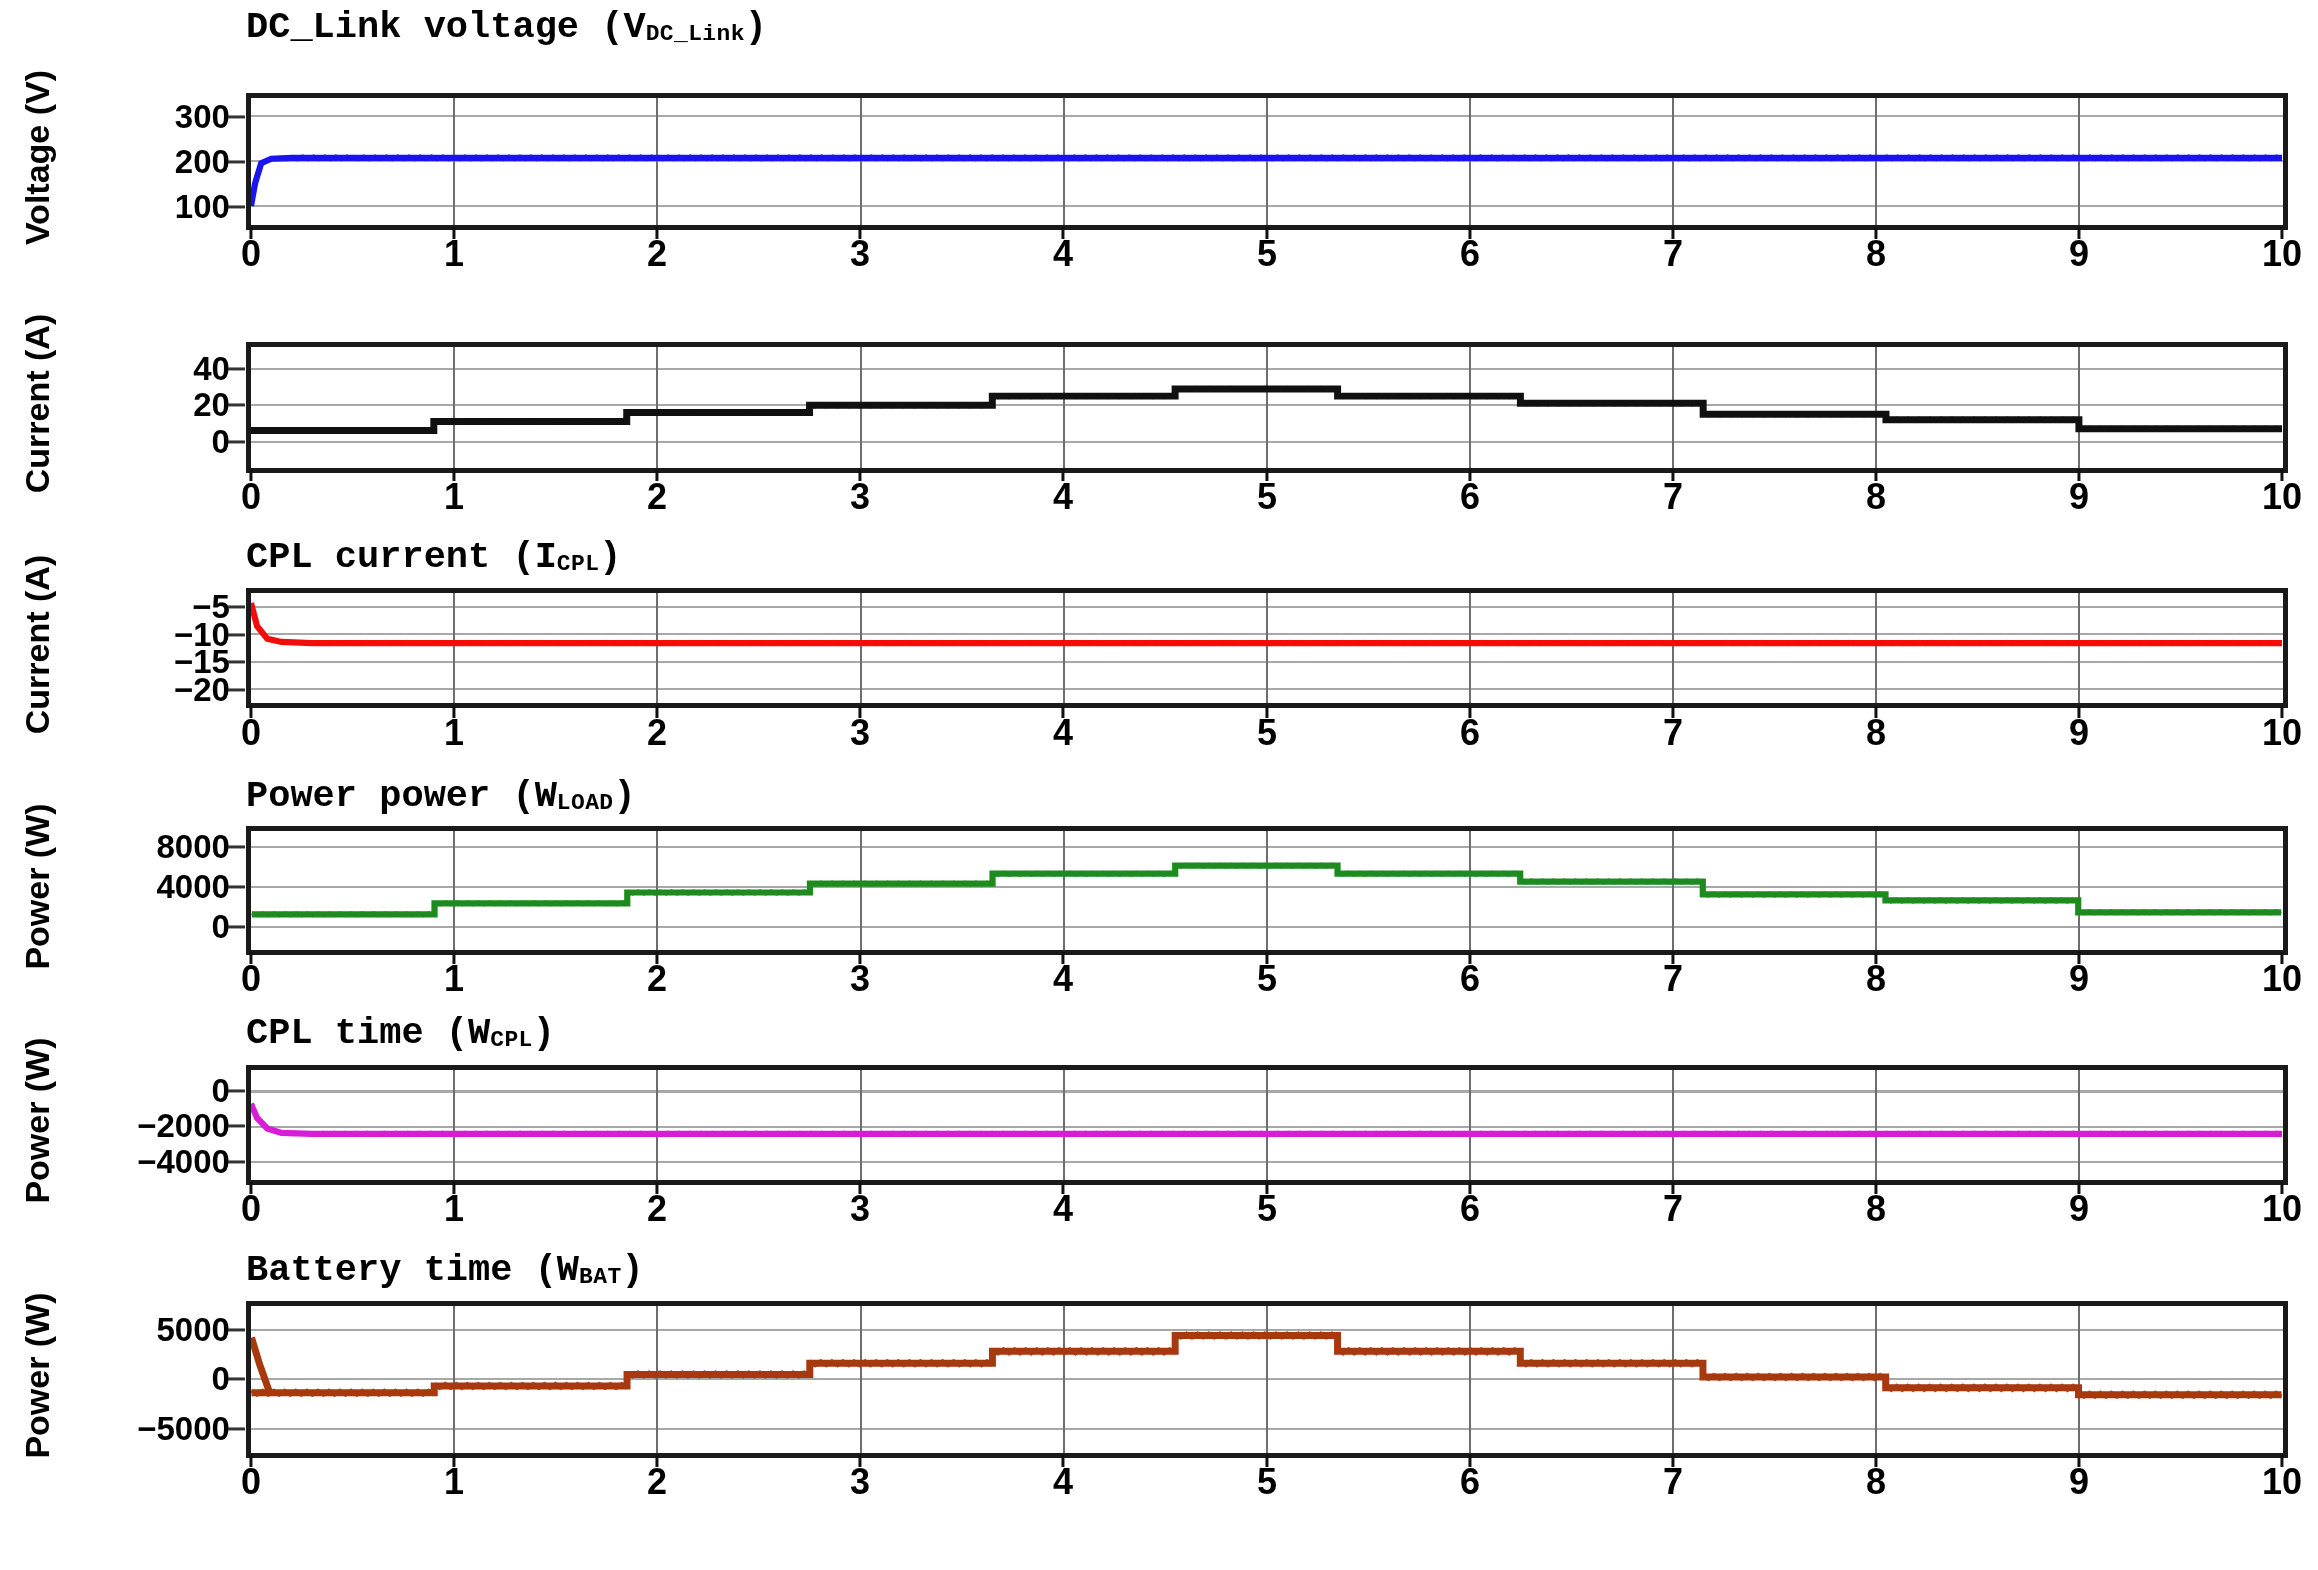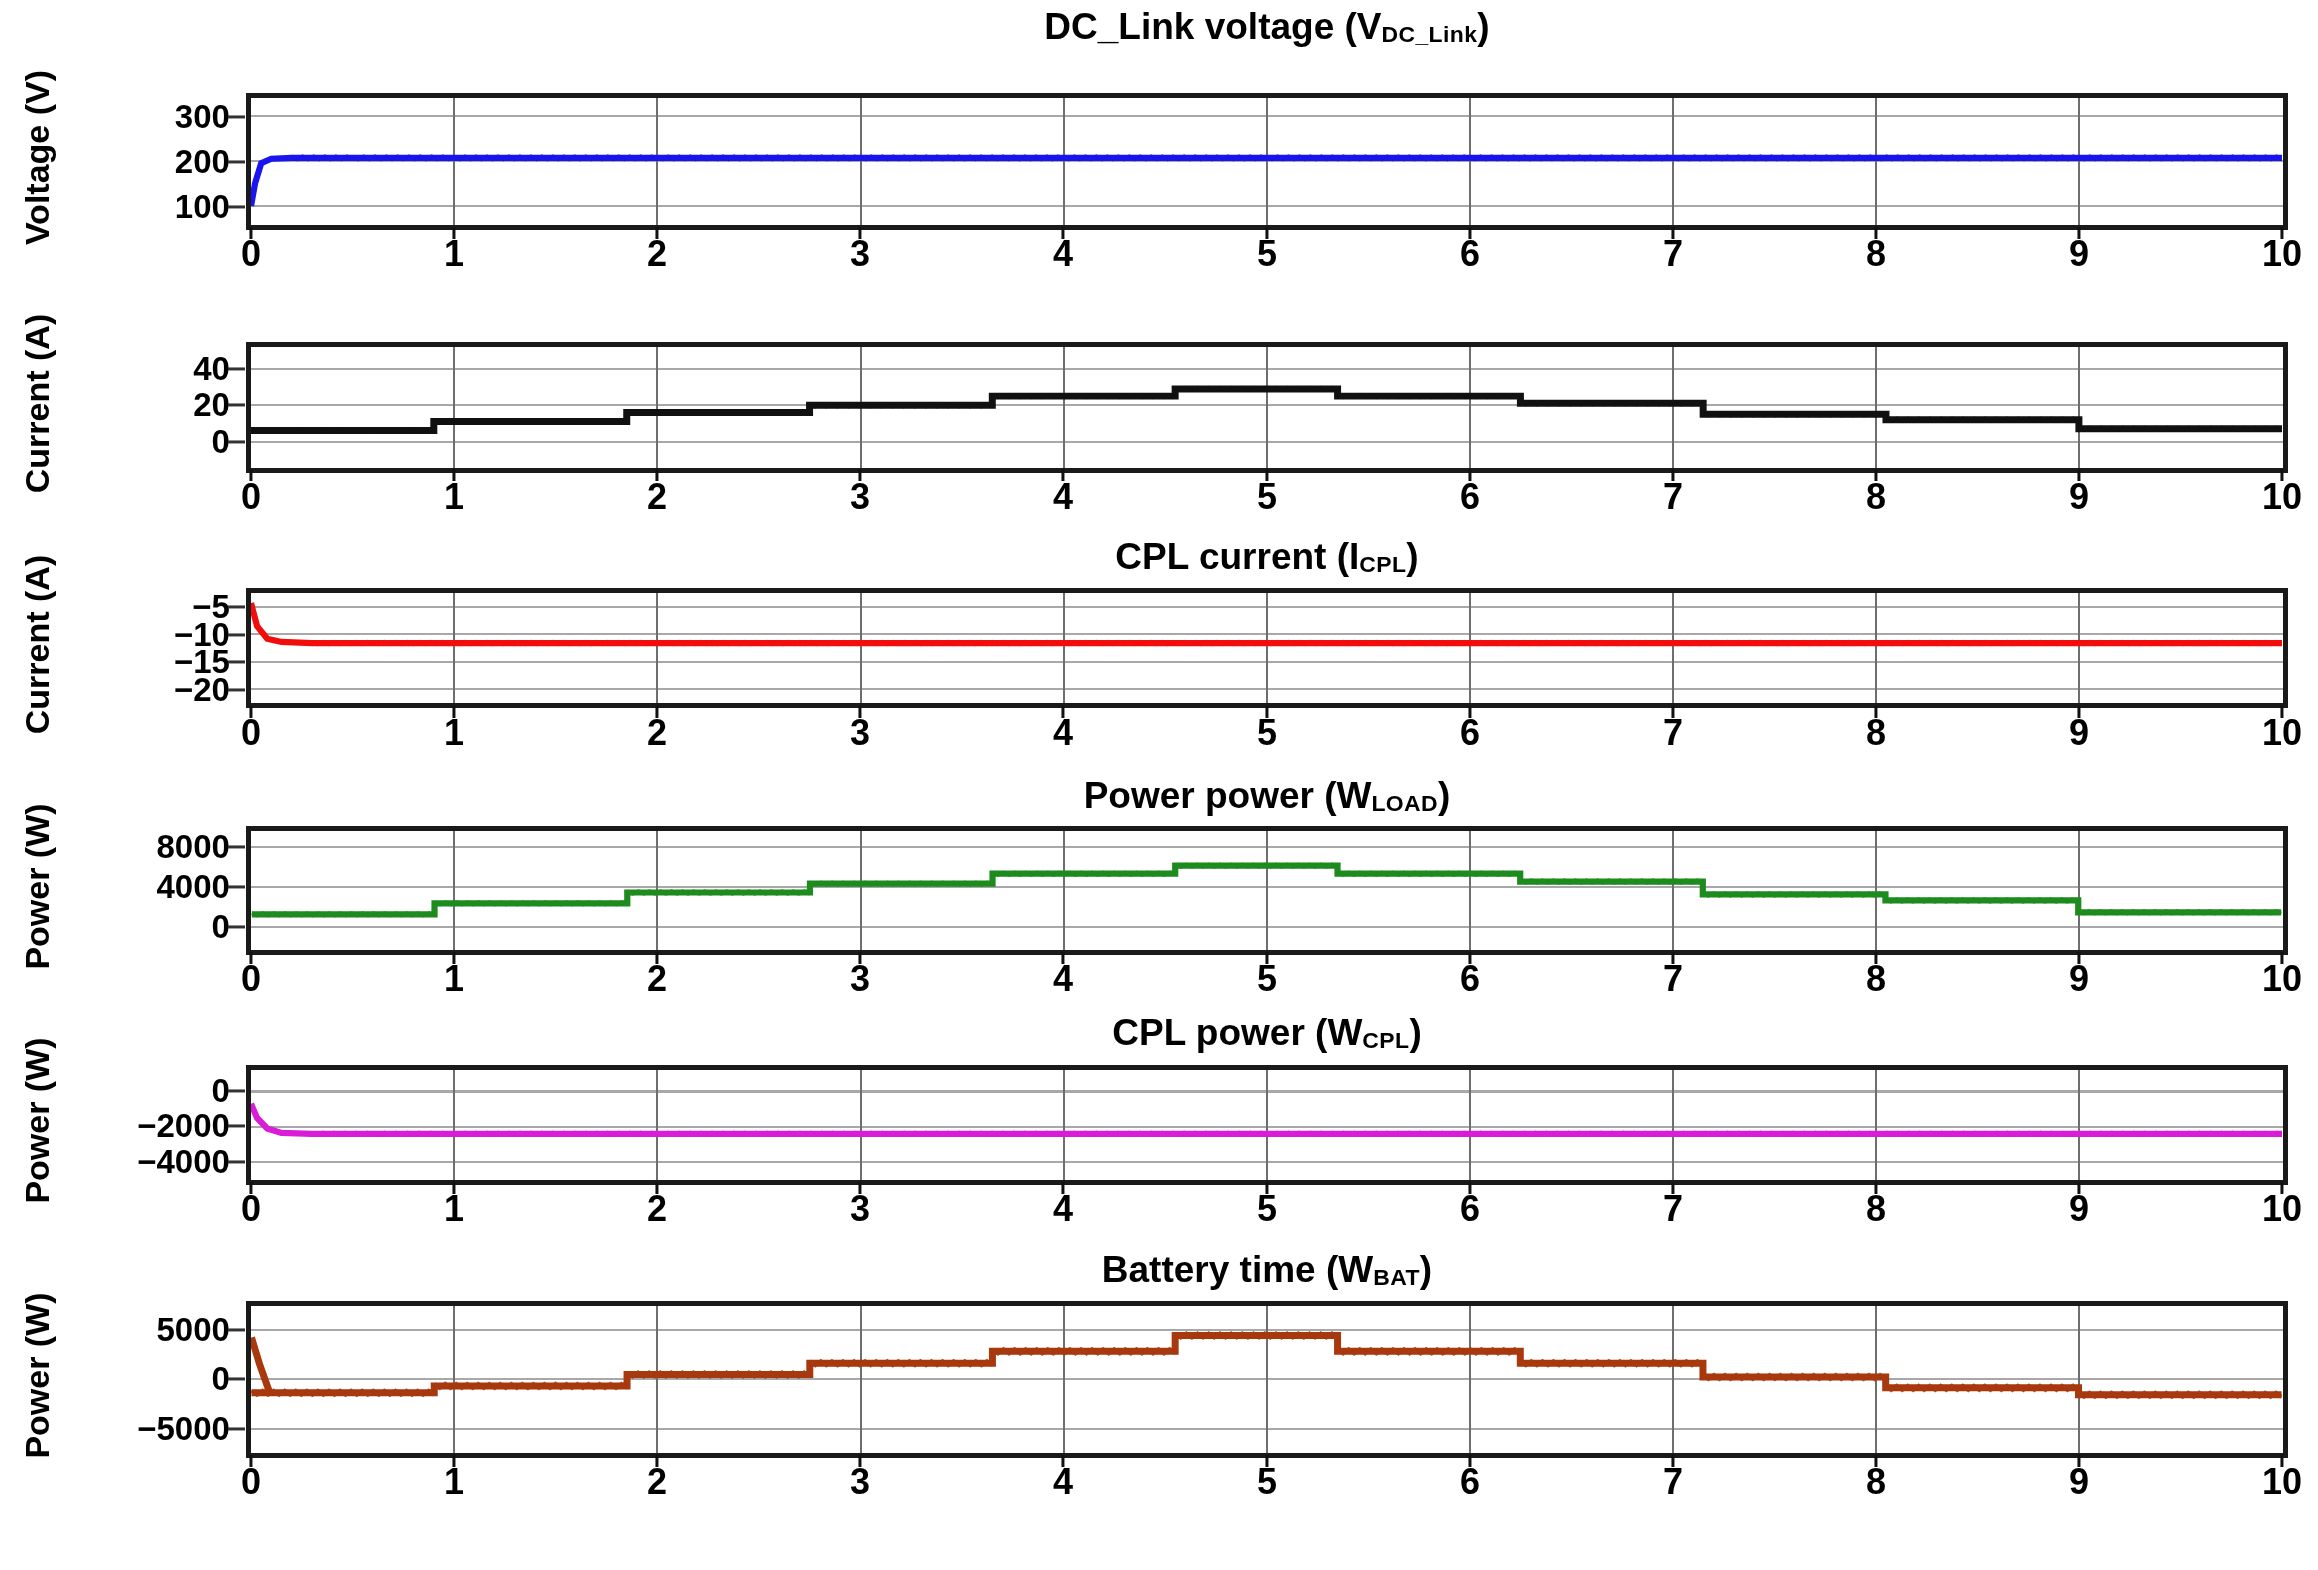--- a/index.html
+++ b/index.html
@@ -19,25 +19,26 @@
     font-weight:bold;
     font-size:34px;
     color:#000;
     white-space:nowrap;
     text-align:center;
     letter-spacing:0px;
   }
   .plot-title{
     position:absolute;
     left:0;right:0;
-    text-align:center;
+    text-align:left;
     font-weight:bold;
     font-size:37px;
     color:#000;
     white-space:nowrap;
+    font-family:Liberation Mono, monospace;
   }
   .plot-title sub{
     font-size:0.62em;
     vertical-align:baseline;
     position:relative;
     top:0.13em;
     letter-spacing:0.4px;
   }
   .axes{
     position:absolute;
@@ -282,21 +283,21 @@
     <div class="xtick-label" style="left: 1470px; top: 958px;">6</div>
     <div class="xtick-mark" style="left: 1470px; top: 952px;"></div>
     <div class="xtick-label" style="left: 1673px; top: 958px;">7</div>
     <div class="xtick-mark" style="left: 1673px; top: 952px;"></div>
     <div class="xtick-label" style="left: 1876px; top: 958px;">8</div>
     <div class="xtick-mark" style="left: 1876px; top: 952px;"></div>
     <div class="xtick-label" style="left: 2079px; top: 958px;">9</div>
     <div class="xtick-mark" style="left: 2079px; top: 952px;"></div>
     <div class="xtick-label" style="left: 2282px; top: 958px;">10</div>
     <div class="xtick-mark" style="left: 2282px; top: 952px;"></div>
-    <div class="plot-title" style="top: 1012px; left: 246px; width: 2042px;"><span>CPL power (W</span><sub>CPL</sub><span>)</span></div>
+    <div class="plot-title" style="top: 1012px; left: 246px; width: 2042px;"><span>CPL time (W</span><sub>CPL</sub><span>)</span></div>
     <div class="axes" style="left: 246px; top: 1065px; width: 2042px; height: 120px;">
       <div class="gridline-h" style="top: 20.4px;"></div>
       <div class="gridline-h" style="top: 56px;"></div>
       <div class="gridline-h" style="top: 91px;"></div>
       <div class="gridline-v" style="left: 202px;"></div>
       <div class="gridline-v" style="left: 405px;"></div>
       <div class="gridline-v" style="left: 609px;"></div>
       <div class="gridline-v" style="left: 812px;"></div>
       <div class="gridline-v" style="left: 1015px;"></div>
       <div class="gridline-v" style="left: 1218px;"></div>

